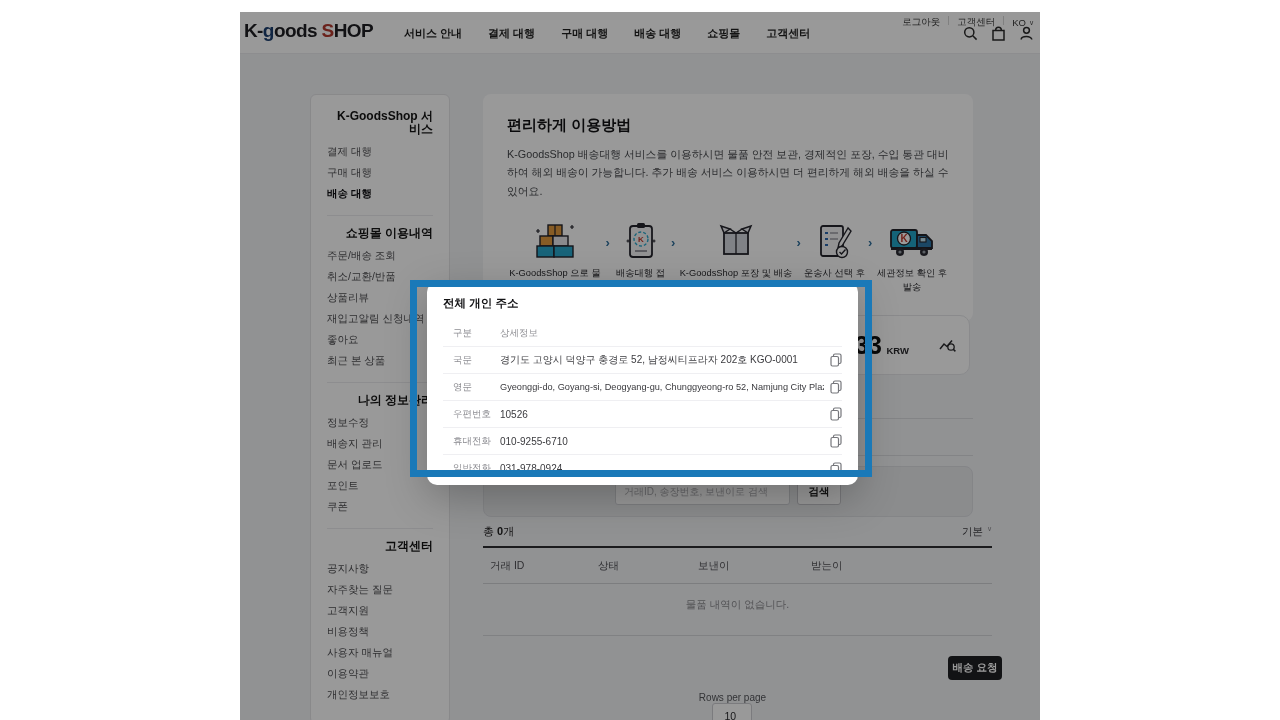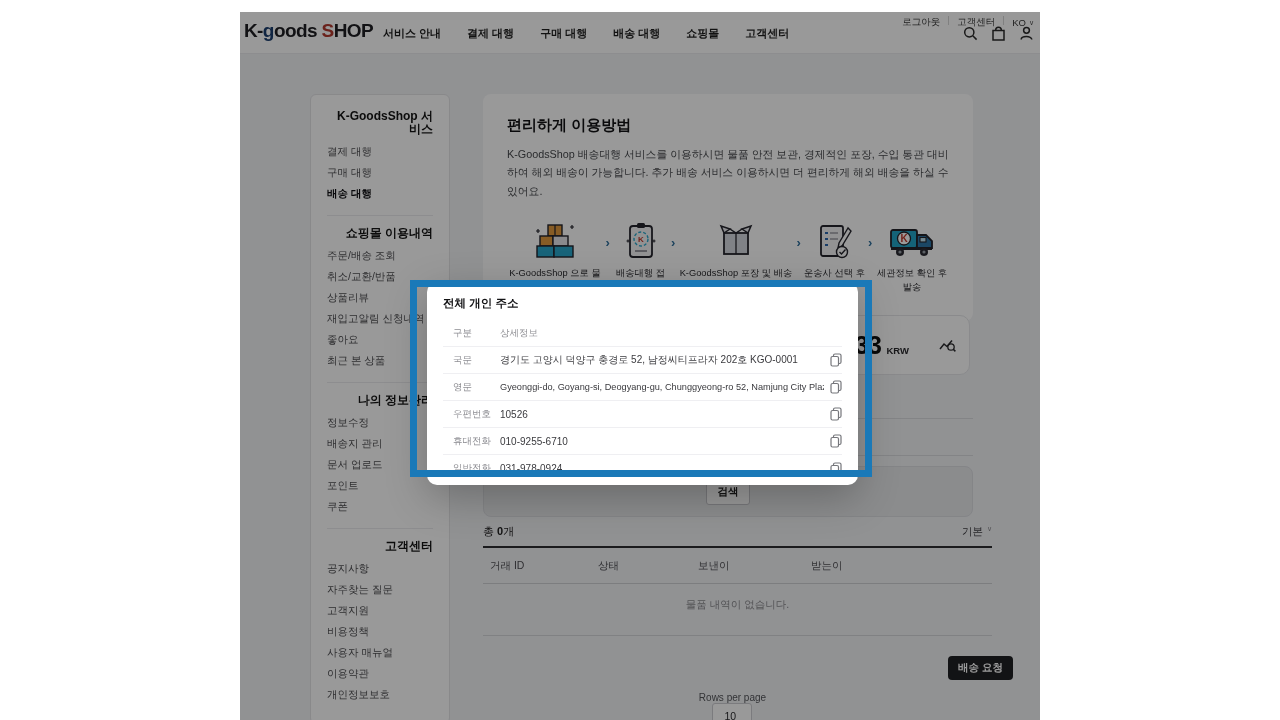--- a/index.html
+++ b/index.html
@@ -3,21 +3,21 @@
 <meta charset="utf-8">
 <style>
   * { margin:0; padding:0; box-sizing:border-box; }
   html,body { width:1280px; height:720px; background:#fff; font-family:"Liberation Sans", sans-serif; overflow:hidden; }
   .site { position:absolute; left:240px; top:0; width:800px; height:720px; background:#f2f3f6; overflow:hidden;margin-top:12px; }
 
   
   .topbar { position:absolute; left:0; top:0; width:800px; height:42px; background:#fff; border-bottom:1px solid #ebebee; z-index:1; }
   .logo { position:absolute; left:4px; top:8px; font-size:19px; font-weight:bold; letter-spacing:-0.6px; color:#1f1f23; cursor:pointer; }
   .lg-g { color:#1c3e6f; } .lg-s { color:#b23a30; }
-  .nav { position:absolute; left:143px; top:0; height:42px; display:flex; align-items:center; gap:26px;text-align:center; }
+  .nav { position:absolute; left:164px; top:0; height:42px; display:flex; align-items:center; gap:26px;text-align:center; }
   .nav-item { font-size:11px; font-weight:bold; color:#1e1e1e; cursor:pointer; white-space:nowrap; }
   .utility { position:absolute; right:6px; top:4px; display:flex; gap:8px; font-size:9.5px; color:#3a3a3a; }
   .util-sep { width:1px; height:9px; background:#d6d6d6; }
   .lang { display:flex; align-items:center; gap:3px; }
   .lang::after { content:"∨"; font-size:7px; color:#555; }
   .hicons { position:absolute; right:6px; top:14px; display:flex; gap:13px; align-items:center; }
   .hicons svg { display:block; }
 
   
   .sidebar { position:absolute; left:70px; top:82px; width:140px; background:#fff; border:1px solid #e4e4e7; border-radius:6px; padding:15px 16px 18px; z-index:1; }
@@ -54,21 +54,21 @@
 
   .list-head { position:absolute; left:243px; top:512px; width:509px; display:flex; justify-content:space-between; align-items:center; z-index:1; }
   .total { font-size:11px; color:#222; }
   .total b { font-weight:bold; }
   .sort { font-size:10.5px; color:#3c3c40; display:flex; align-items:flex-start; gap:4px; cursor:pointer; }
   .sort::after { content:"∨"; font-size:7px; color:#8a8a8e; }
 
   .table-head { position:absolute; left:243px; top:534px; width:509px; height:38px; border-top:2px solid #2d2e31; border-bottom:1px solid #cfd0d4; display:grid; grid-template-columns:108px 100px 113px 1fr; align-items:center; padding-left:7px; font-size:10.5px; color:#515155; z-index:1; }
   .empty { position:absolute; left:243px; top:586px; width:509px; text-align:center; font-size:10.5px; color:#8b8b8f; z-index:1; }
 
-  .ship-btn { position:absolute; left:708px; top:644px; width:65px; height:24px; background:#1f2023; color:#fff; font-size:10.5px; font-weight:bold; border:none; border-radius:4px; cursor:pointer; z-index:1; font-family:"Liberation Sans", sans-serif; white-space:nowrap; }
+  .ship-btn { position:absolute; left:708px; top:644px; width:54px; height:24px; background:#1f2023; color:#fff; font-size:10.5px; font-weight:bold; border:none; border-radius:4px; cursor:pointer; z-index:1; font-family:"Liberation Sans", sans-serif; white-space:nowrap; }
 
   .pager { position:absolute; left:243px; top:680px; width:509px; display:flex; justify-content:flex-end; align-items:center; z-index:1;flex-direction:column; }
   .rows-label { font-size:10px; color:#55575b; margin-right:10px; }
   .rows-input { width:40px; height:26px; border:1px solid #cdced2; border-radius:3px; background:#fff; font-size:10.5px; color:#2c2c30; padding-left:12px; margin-right:12px; font-family:"Liberation Sans", sans-serif; }
   .range { font-size:10px; color:#55575b; margin-right:28px; }
   .range .blue { color:#4455dd; margin-left:3px; }
   .pg-btn { width:22px; height:22px; background:#ebecee; border:none; border-radius:6px; color:#9b9ca1; font-size:13px; line-height:20px; cursor:pointer; margin-left:5px; font-family:"Liberation Sans", sans-serif; }
 
   
   .dim { position:absolute; inset:0; background:rgba(0,0,0,0.4); z-index:40; }
@@ -249,20 +249,21 @@
           <circle cx="12" cy="9" r="3.2" fill="none" stroke="#2b2b2e" stroke-width="1.3"></circle>
           <line x1="14.3" y1="11.3" x2="16.4" y2="13.4" stroke="#2b2b2e" stroke-width="1.5"></line>
         </svg>
       </span>
   </section>
 
   <div class="hr1"></div>
   <div class="hr2"></div>
 
   <section class="search-box">
+    <input class="search-input" type="text" placeholder="거래ID, 송장번호, 보낸이로 검색" style="">
     <button class="search-btn">검색</button>
   </section>
 
   <div class="list-head">
     <span class="total"><span>총 </span><b>0</b><span>개</span></span>
     <span class="sort">
         <span>기본</span>
       </span>
   </div>
 

